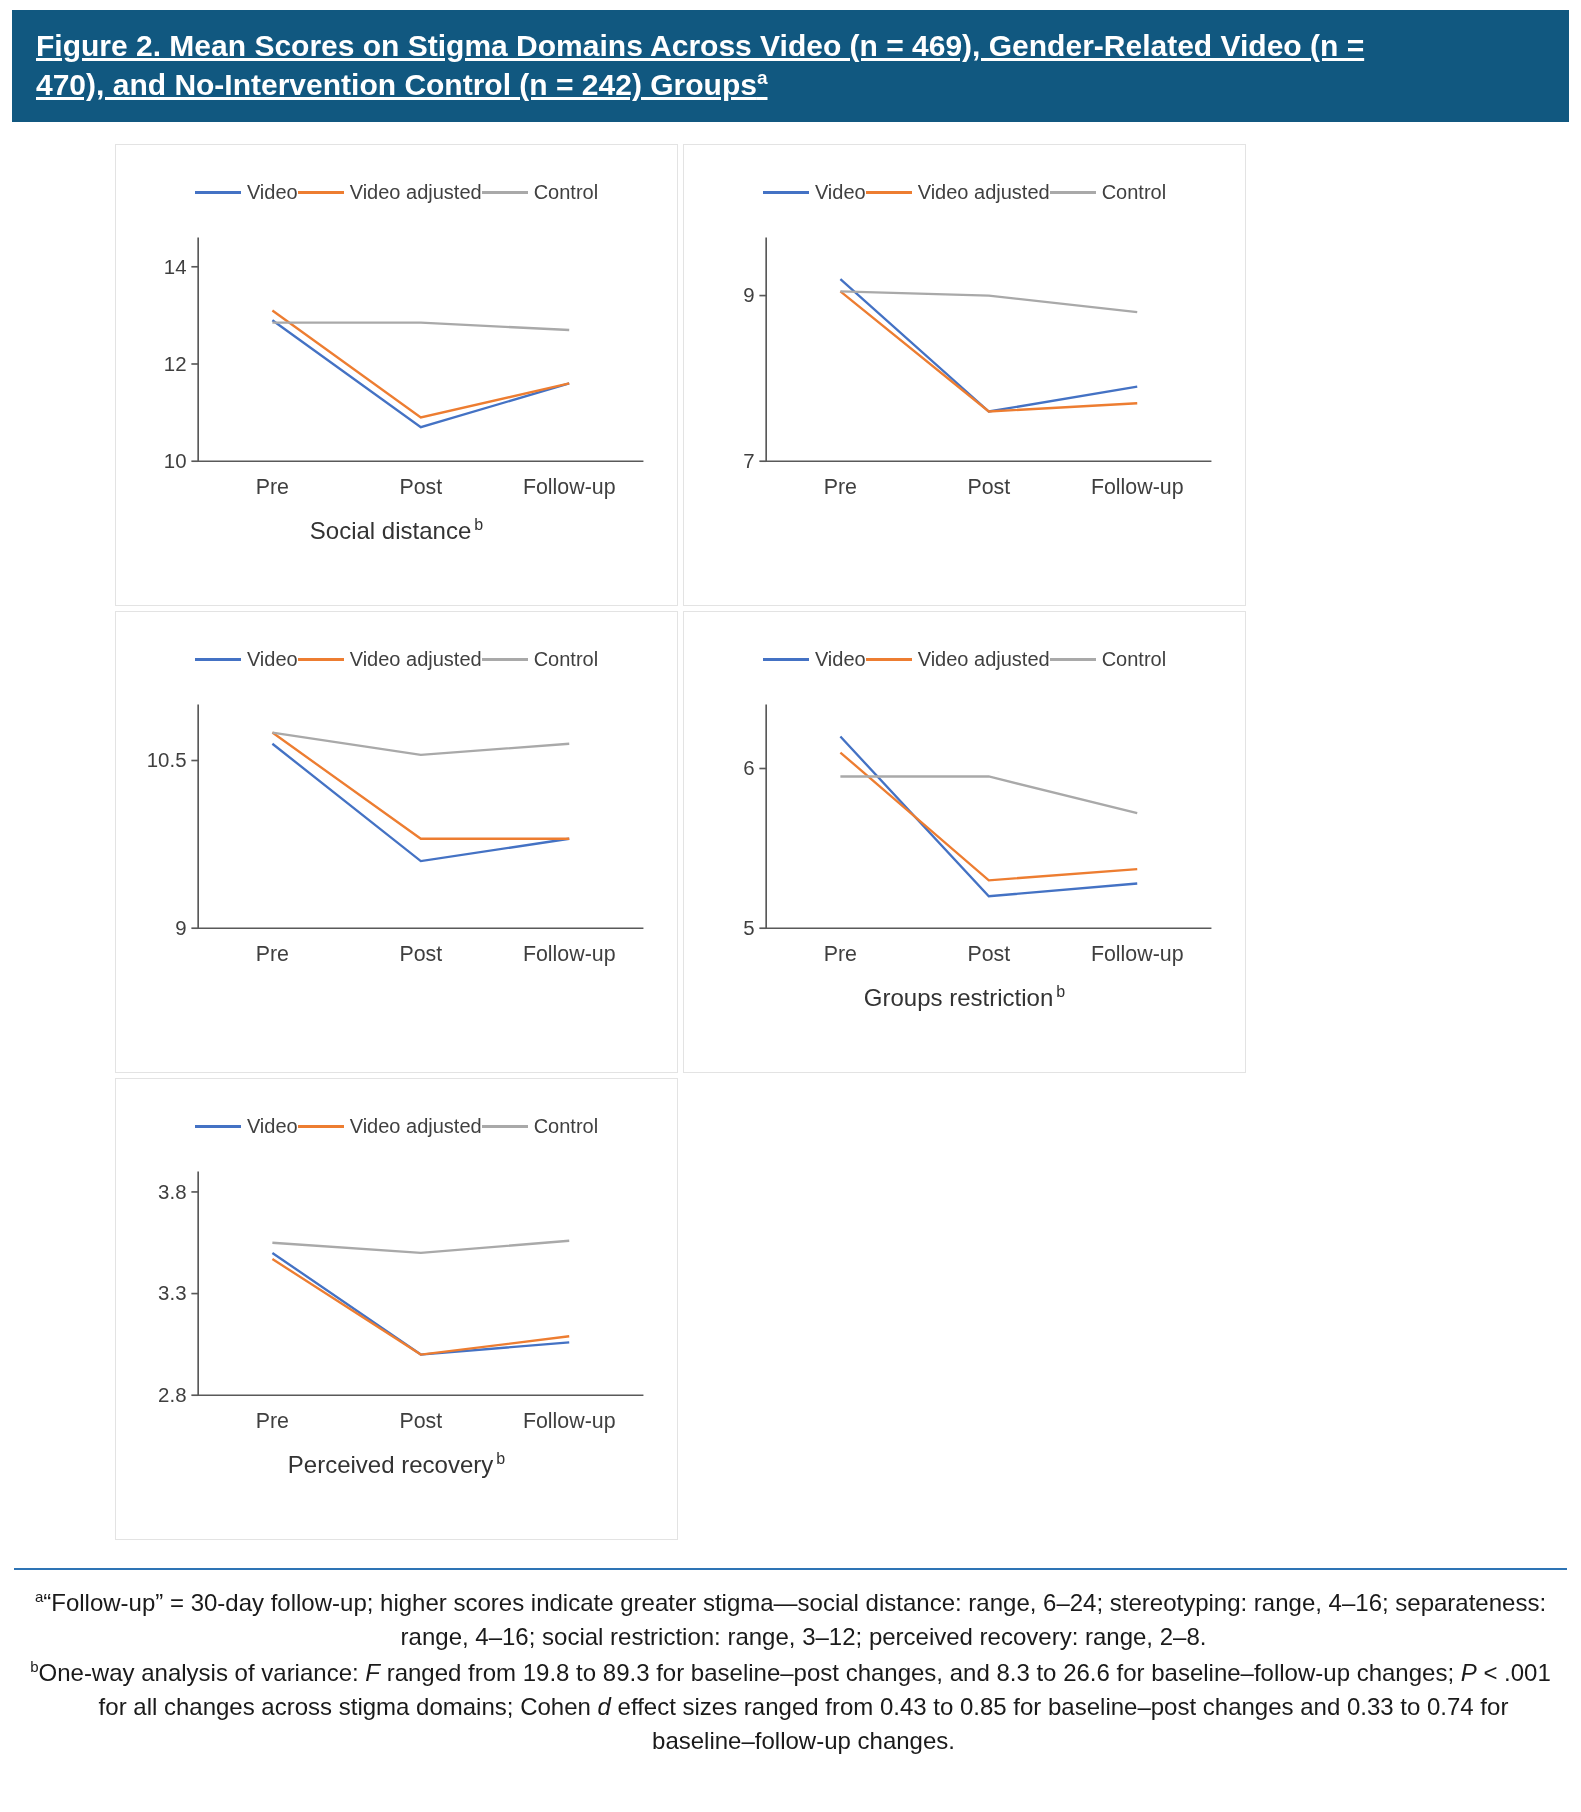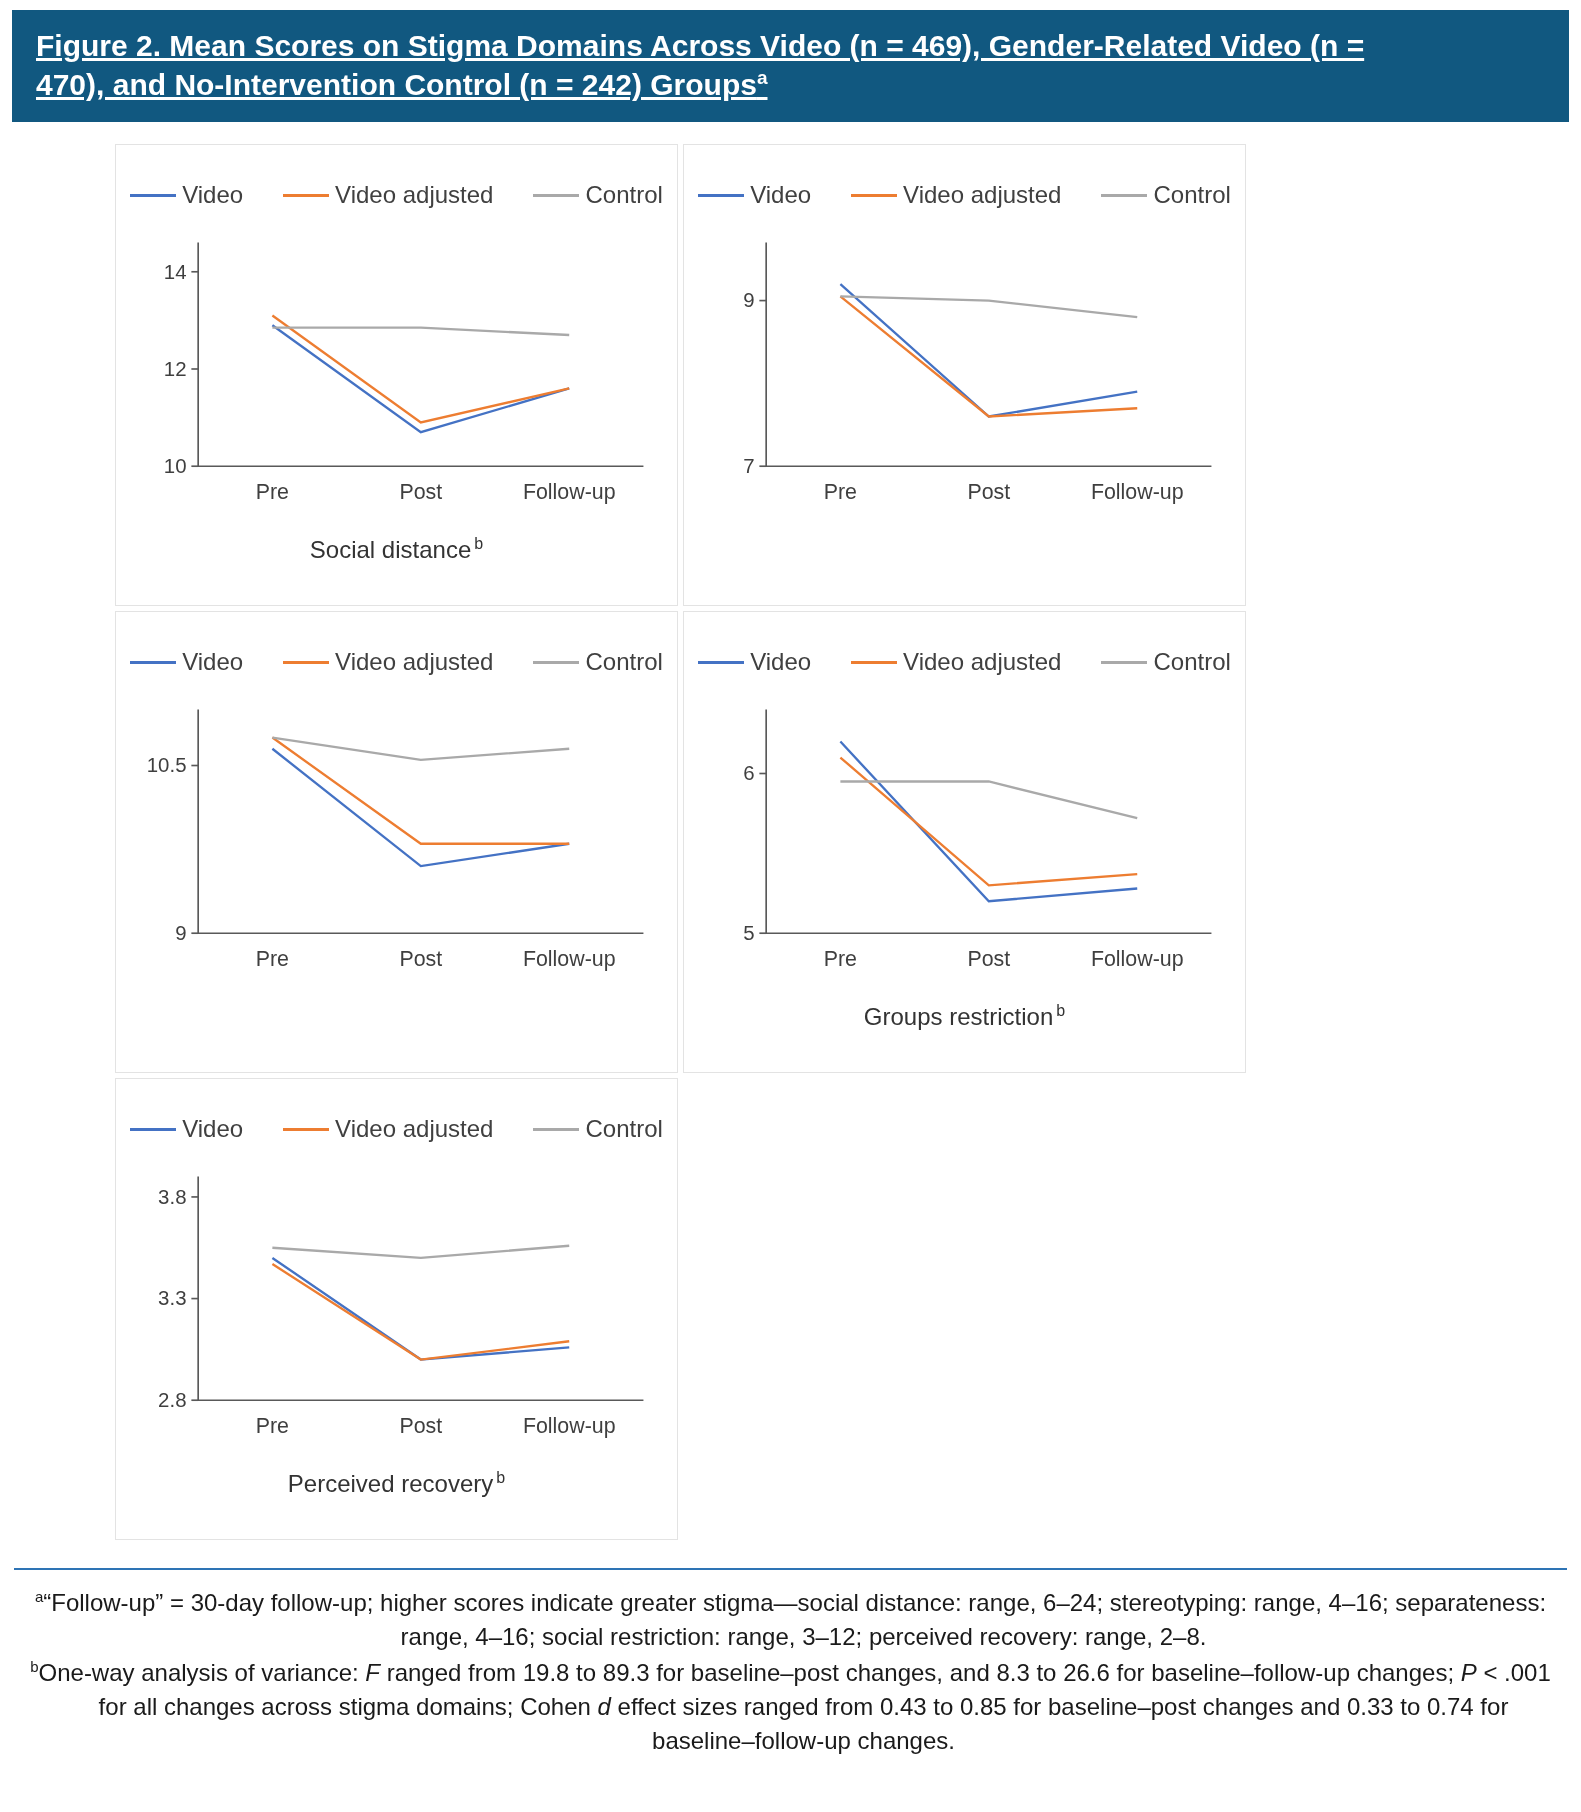--- a/index.html
+++ b/index.html
@@ -35,36 +35,34 @@
     border: 1px solid #e3e3e3;
     background: #ffffff;
     box-sizing: border-box;
     height: 462px;
     padding: 30px 18px 20px 18px;
   }
   .legend {
     display: flex;
     justify-content: center;
     align-items: flex-end;
-    gap: 40px;
     margin: 6px 0 20px 0;
-    font-size: 24px;
+    font-size: 20px;
     color: #404040;
   }
   .legend-item { display: inline-flex; align-items: center; white-space: nowrap; }
   .legend-swatch { display: inline-block; width: 46px; height: 3px; margin-right: 6px; }
   .plot { width: 100%; height: auto; display: block; }
   .plot text { fill: #3f3f3f; font-family: "Liberation Sans", sans-serif; }
   .plot .tick-label { font-size: 21px; }
   .plot .cat-label { font-size: 22px; }
   .chart-caption {
     text-align: center;
     font-size: 24px;
     color: #333333;
-    margin-top: 14px;
   }
   .chart-caption sup { font-size: 16px; margin-left: 3px; }
 
   .footnotes {
     margin: 28px 14px 0 14px;
     border-top: 2px solid #2e74b5;
     padding: 16px 6px 0 6px;
     text-align: center;
   }
   .footnote {

